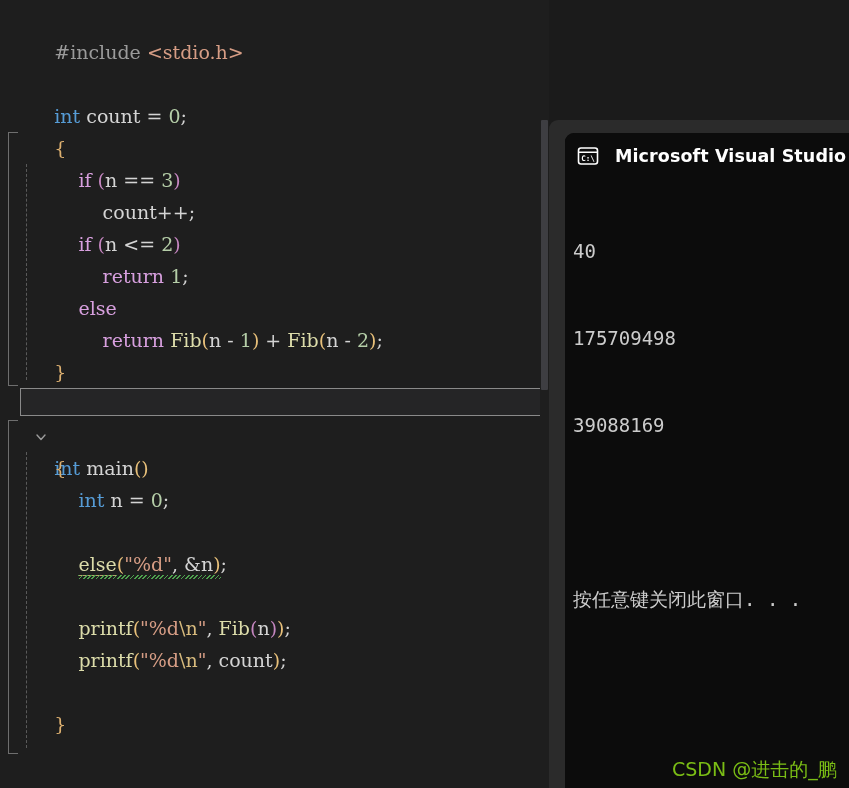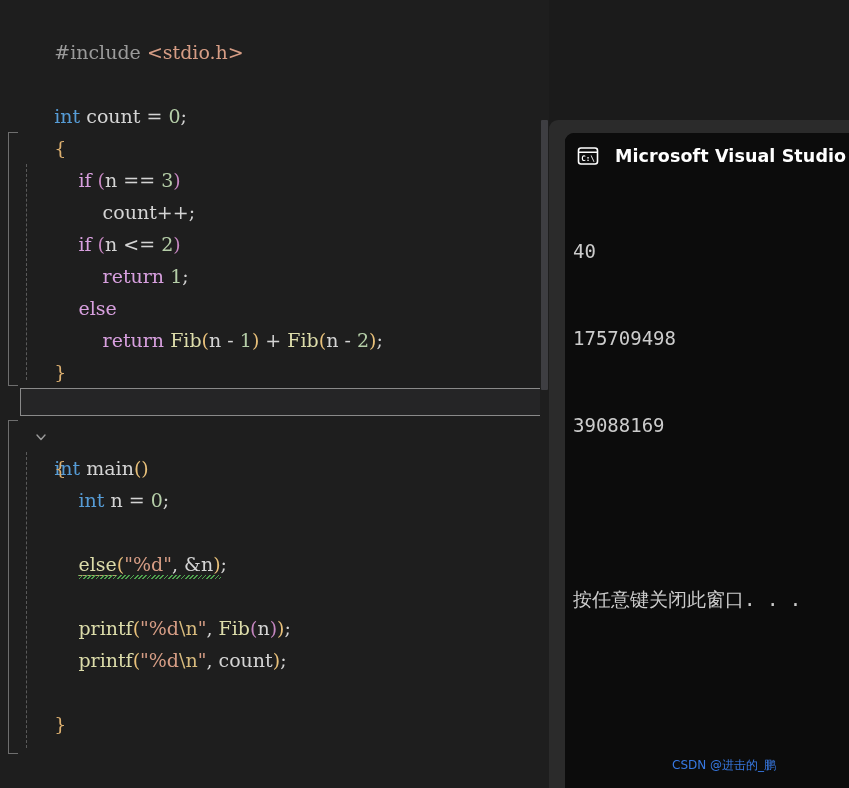--- a/index.html
+++ b/index.html
@@ -202,23 +202,23 @@
     line-height: 29px;
     white-space: pre;
   }
   #console-body .cline { height: 29px; }
   #console-body .blank { height: 29px; }
 
   
   #watermark {
     position: absolute;
     left: 672px; top: 757px;
-    color: #3b82f6;
+    color: #84cc16;
     font-family: "DejaVu Sans", "Liberation Sans", sans-serif;
-    font-size: 12px;
+    font-size: 19px;
     white-space: nowrap;
     opacity: 0.92;
   }
 </style>
 </head>
 <body>
 
 <div id="editor">
 
   <div class="code-area">

